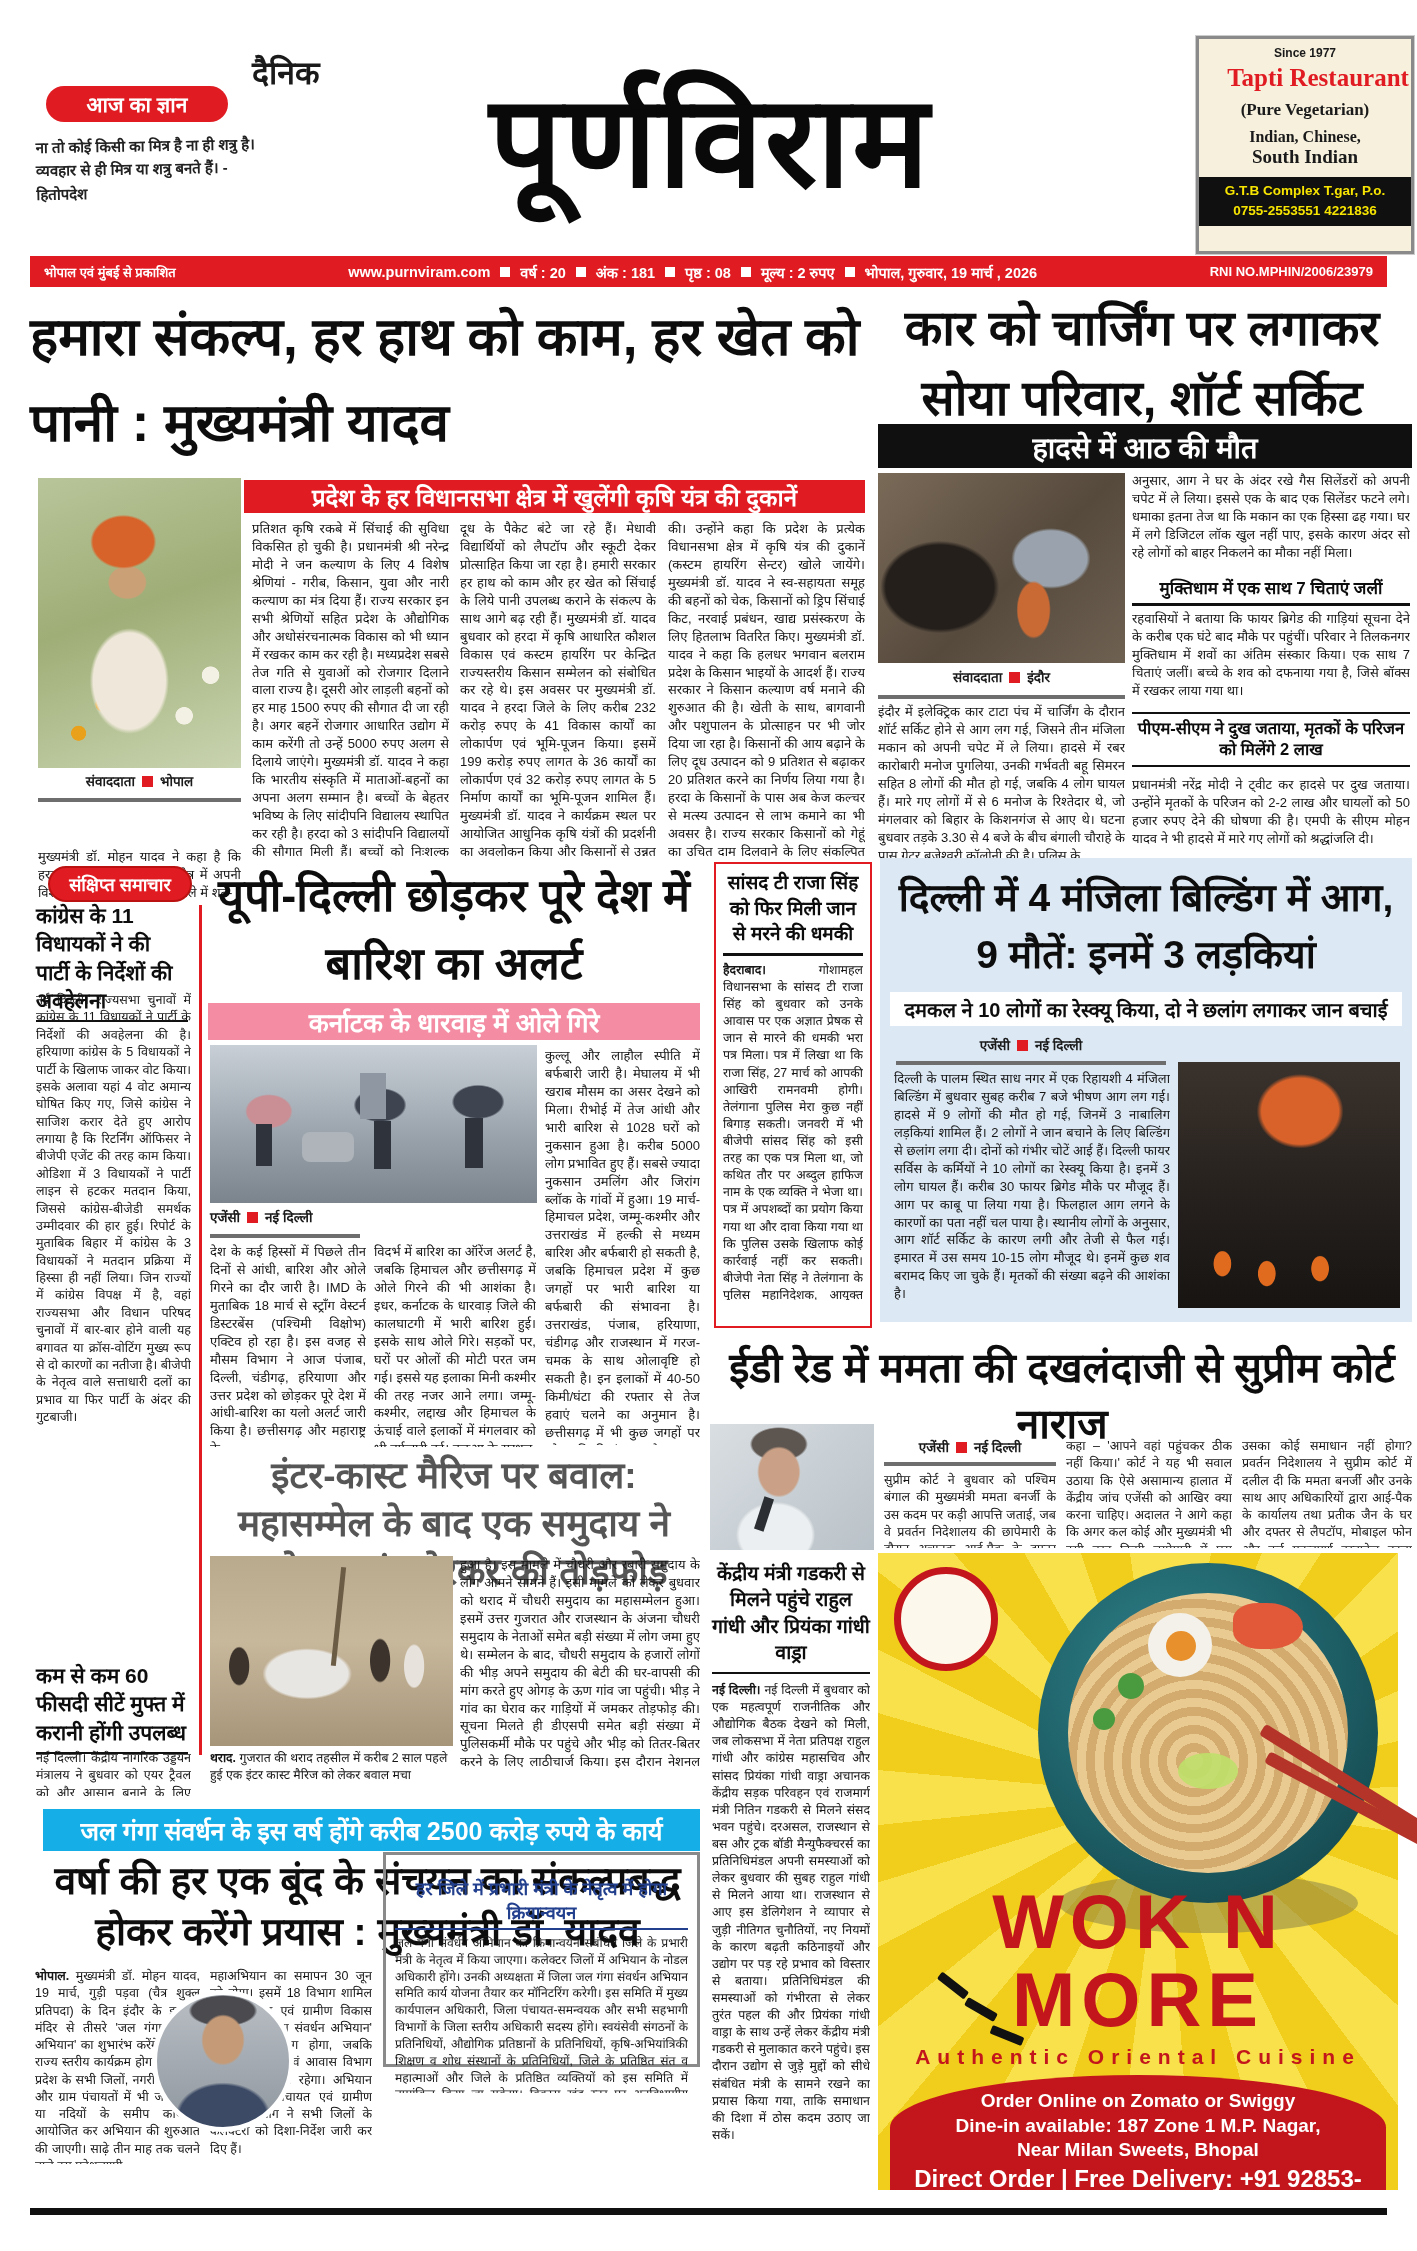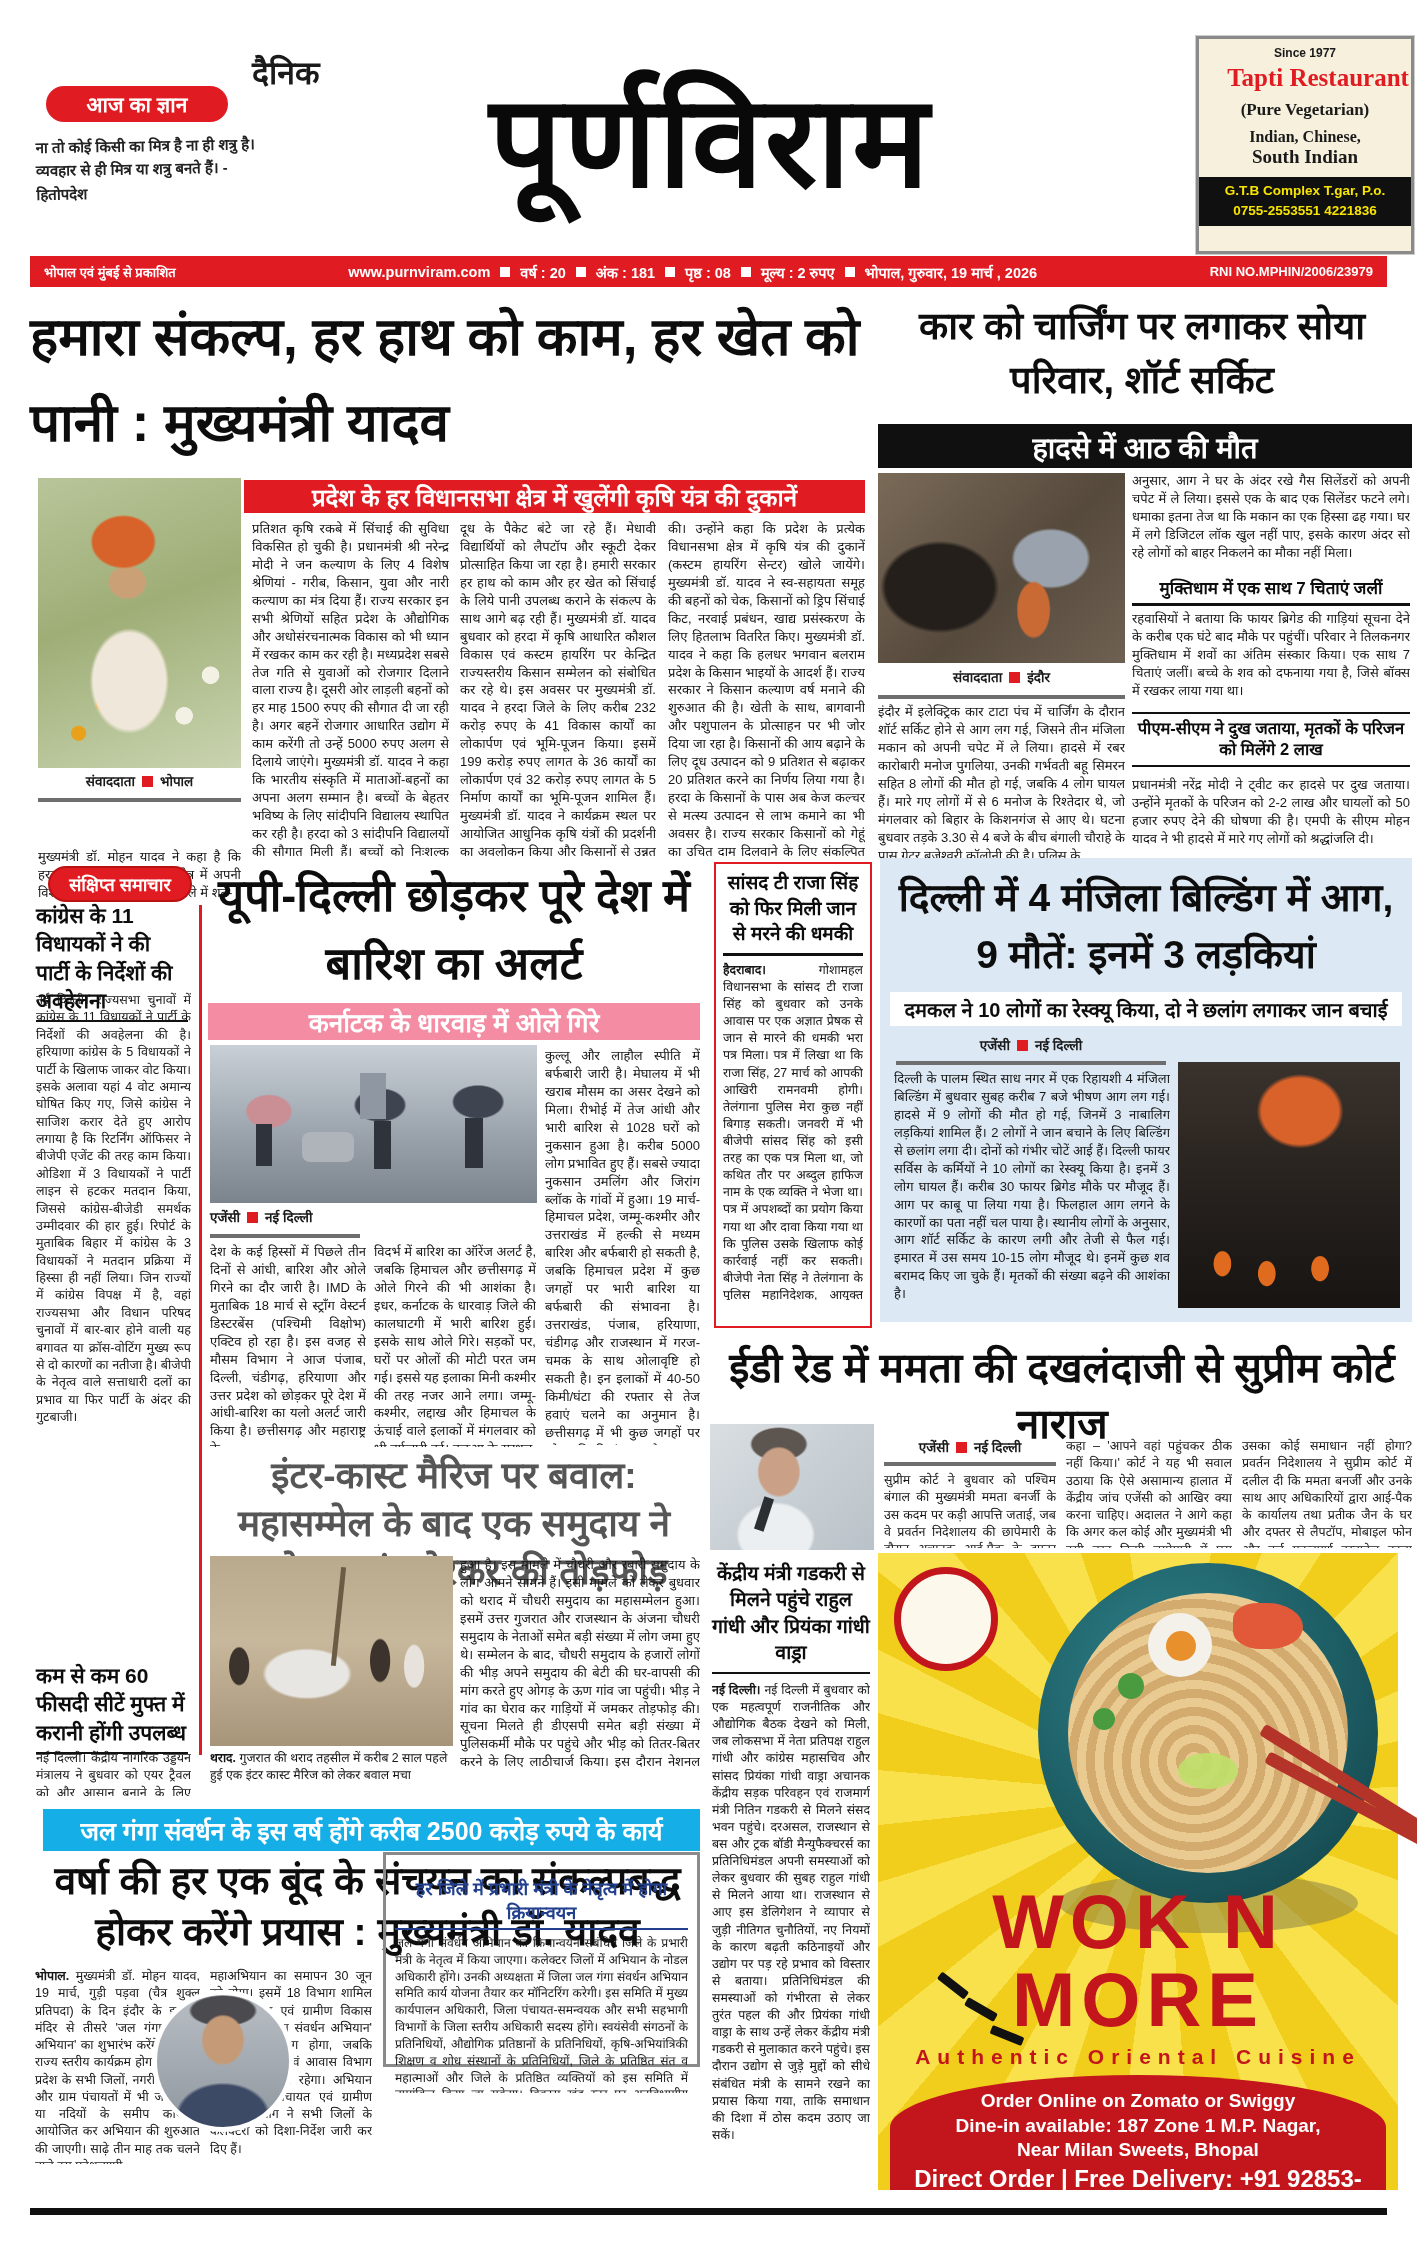--- a/index.html
+++ b/index.html
@@ -95,21 +95,21 @@
     <span>संवाददाता</span>
     <span class="sq"></span>
     <span>भोपाल</span>
   </div>
   <div class="abs rule" style="left:38px;top:798px;width:203px;"></div>
   <div class="abs j" style="left:38px;top:848px;width:203px;height:52px;">मुख्यमंत्री डॉ. मोहन यादव ने कहा है कि हरदा जिले ने विकास के हर क्षेत्र में अपनी विशेष पहचान बनाई है। हरदा जिले में शत-</div>
   <div class="abs j" style="left:252px;top:520px;width:197px;height:336px;">प्रतिशत कृषि रकबे में सिंचाई की सुविधा विकसित हो चुकी है। प्रधानमंत्री श्री नरेन्द्र मोदी ने जन कल्याण के लिए 4 विशेष श्रेणियां - गरीब, किसान, युवा और नारी कल्याण का मंत्र दिया हैं। राज्य सरकार इन सभी श्रेणियों सहित प्रदेश के औद्योगिक और अधोसंरचनात्मक विकास को भी ध्यान में रखकर काम कर रही है। मध्यप्रदेश सबसे तेज गति से युवाओं को रोजगार दिलाने वाला राज्य है। दूसरी ओर लाड़ली बहनों को हर माह 1500 रुपए की सौगात दी जा रही है। अगर बहनें रोजगार आधारित उद्योग में काम करेंगी तो उन्हें 5000 रुपए अलग से दिलाये जाएंगे। मुख्यमंत्री डॉ. यादव ने कहा कि भारतीय संस्कृति में माताओं-बहनों का अपना अलग सम्मान है। बच्चों के बेहतर भविष्य के लिए सांदीपनि विद्यालय स्थापित कर रही है। हरदा को 3 सांदीपनि विद्यालयों की सौगात मिली हैं। बच्चों को निःशुल्क किताबें, साइकिल और</div>
   <div class="abs j" style="left:460px;top:520px;width:196px;height:336px;">दूध के पैकेट बंटे जा रहे हैं। मेधावी विद्यार्थियों को लैपटॉप और स्कूटी देकर प्रोत्साहित किया जा रहा है। हमारी सरकार हर हाथ को काम और हर खेत को सिंचाई के लिये पानी उपलब्ध कराने के संकल्प के साथ आगे बढ़ रही हैं। मुख्यमंत्री डॉ. यादव बुधवार को हरदा में कृषि आधारित कौशल विकास एवं कस्टम हायरिंग पर केन्द्रित राज्यस्तरीय किसान सम्मेलन को संबोधित कर रहे थे। इस अवसर पर मुख्यमंत्री डॉ. यादव ने हरदा जिले के लिए करीब 232 करोड़ रुपए के 41 विकास कार्यों का लोकार्पण एवं भूमि-पूजन किया। इसमें 199 करोड़ रुपए लागत के 36 कार्यों का लोकार्पण एवं 32 करोड़ रुपए लागत के 5 निर्माण कार्यों का भूमि-पूजन शामिल हैं। मुख्यमंत्री डॉ. यादव ने कार्यक्रम स्थल पर आयोजित आधुनिक कृषि यंत्रों की प्रदर्शनी का अवलोकन किया और किसानों से उन्नत कृषि यंत्रों से खेती कर उत्पादन बढ़ाने की अपील</div>
   <div class="abs j" style="left:668px;top:520px;width:197px;height:336px;">की। उन्होंने कहा कि प्रदेश के प्रत्येक विधानसभा क्षेत्र में कृषि यंत्र की दुकानें (कस्टम हायरिंग सेन्टर) खोले जायेंगे। मुख्यमंत्री डॉ. यादव ने स्व-सहायता समूह की बहनों को चेक, किसानों को ड्रिप सिंचाई किट, नरवाई प्रबंधन, खाद्य प्रसंस्करण के लिए हितलाभ वितरित किए। मुख्यमंत्री डॉ. यादव ने कहा कि हलधर भगवान बलराम प्रदेश के किसान भाइयों के आदर्श हैं। राज्य सरकार ने किसान कल्याण वर्ष मनाने की शुरुआत की है। खेती के साथ, बागवानी और पशुपालन के प्रोत्साहन पर भी जोर दिया जा रहा है। किसानों की आय बढ़ाने के लिए दूध उत्पादन को 9 प्रतिशत से बढ़ाकर 20 प्रतिशत करने का निर्णय लिया गया है। हरदा के किसानों के पास अब केज कल्चर से मत्स्य उत्पादन से लाभ कमाने का भी अवसर है। राज्य सरकार किसानों को गेहूं का उचित दाम दिलवाने के लिए संकल्पित है।</div>
 
-  <div class="abs hl ctr" style="left:872px;top:300px;width:540px;font-size:38px;line-height:1.42;">कार को चार्जिंग पर लगाकर सोया परिवार, शॉर्ट सर्किट</div>
+  <div class="abs hl ctr" style="left:872px;top:294px;width:540px;font-size:49px;line-height:1.42;">कार को चार्जिंग पर लगाकर सोया परिवार, शॉर्ट सर्किट</div>
   <div class="abs blackbar" style="left:878px;top:424px;width:534px;height:44px;font-size:29px;">हादसे में आठ की मौत</div>
 
   <div class="abs photo" style="left:878px;top:473px;width:247px;height:190px;background:
       radial-gradient(90px 70px at 25% 60%, #241f1b 0 60%, transparent 66%),
       radial-gradient(26px 44px at 63% 72%, #c96a35 0 60%, transparent 66%),
       radial-gradient(60px 46px at 70% 45%, #9aa3ad 0 60%, transparent 66%),
       linear-gradient(135deg,#7a6a58 0%,#564a3d 55%,#6e6152 100%);"></div>
   <div class="abs j" style="left:1132px;top:472px;width:278px;height:100px;">अनुसार, आग ने घर के अंदर रखे गैस सिलेंडरों को अपनी चपेट में ले लिया। इससे एक के बाद एक सिलेंडर फटने लगे। धमाका इतना तेज था कि मकान का एक हिस्सा ढह गया। घर में लगे डिजिटल लॉक खुल नहीं पाए, इसके कारण अंदर सो रहे लोगों को बाहर निकलने का मौका नहीं मिला।</div>
   <div class="abs subhead" style="left:1132px;top:576px;width:278px;font-size:17px;border-bottom:3px solid #101010;padding-bottom:4px;">मुक्तिधाम में एक साथ 7 चिताएं जलीं</div>
   <div class="abs j" style="left:1132px;top:610px;width:278px;height:96px;">रहवासियों ने बताया कि फायर ब्रिगेड की गाड़ियां सूचना देने के करीब एक घंटे बाद मौके पर पहुंचीं। परिवार ने तिलकनगर मुक्तिधाम में शवों का अंतिम संस्कार किया। एक साथ 7 चिताएं जलीं। बच्चे के शव को दफनाया गया है, जिसे बॉक्स में रखकर लाया गया था।</div>

